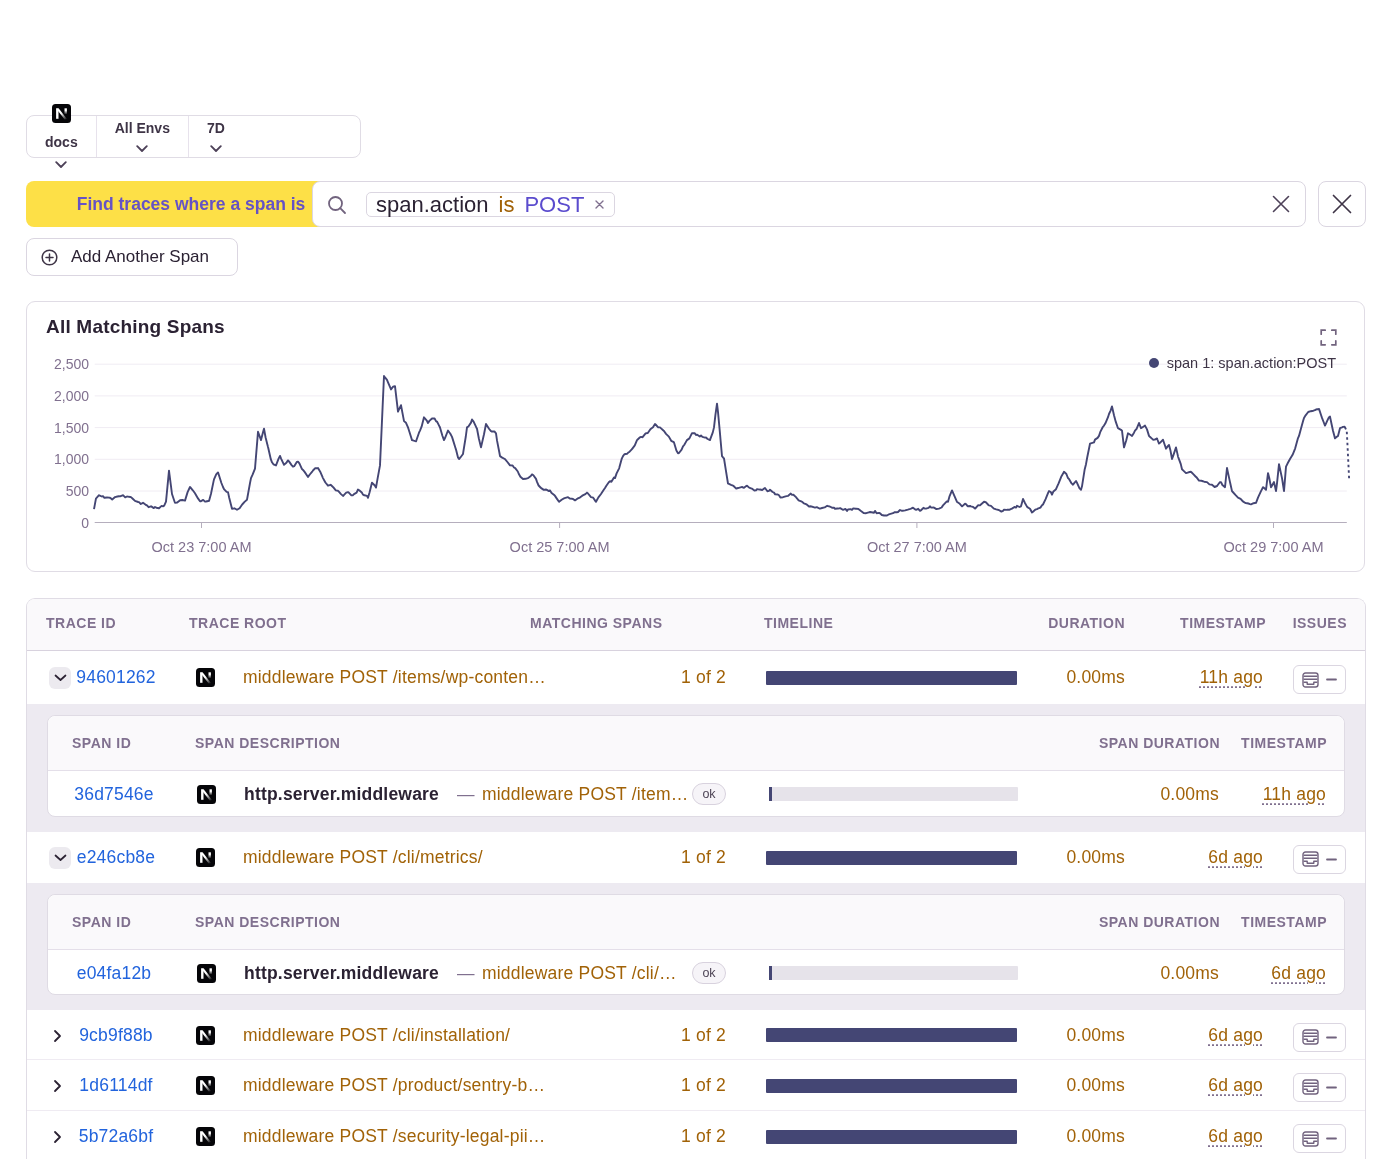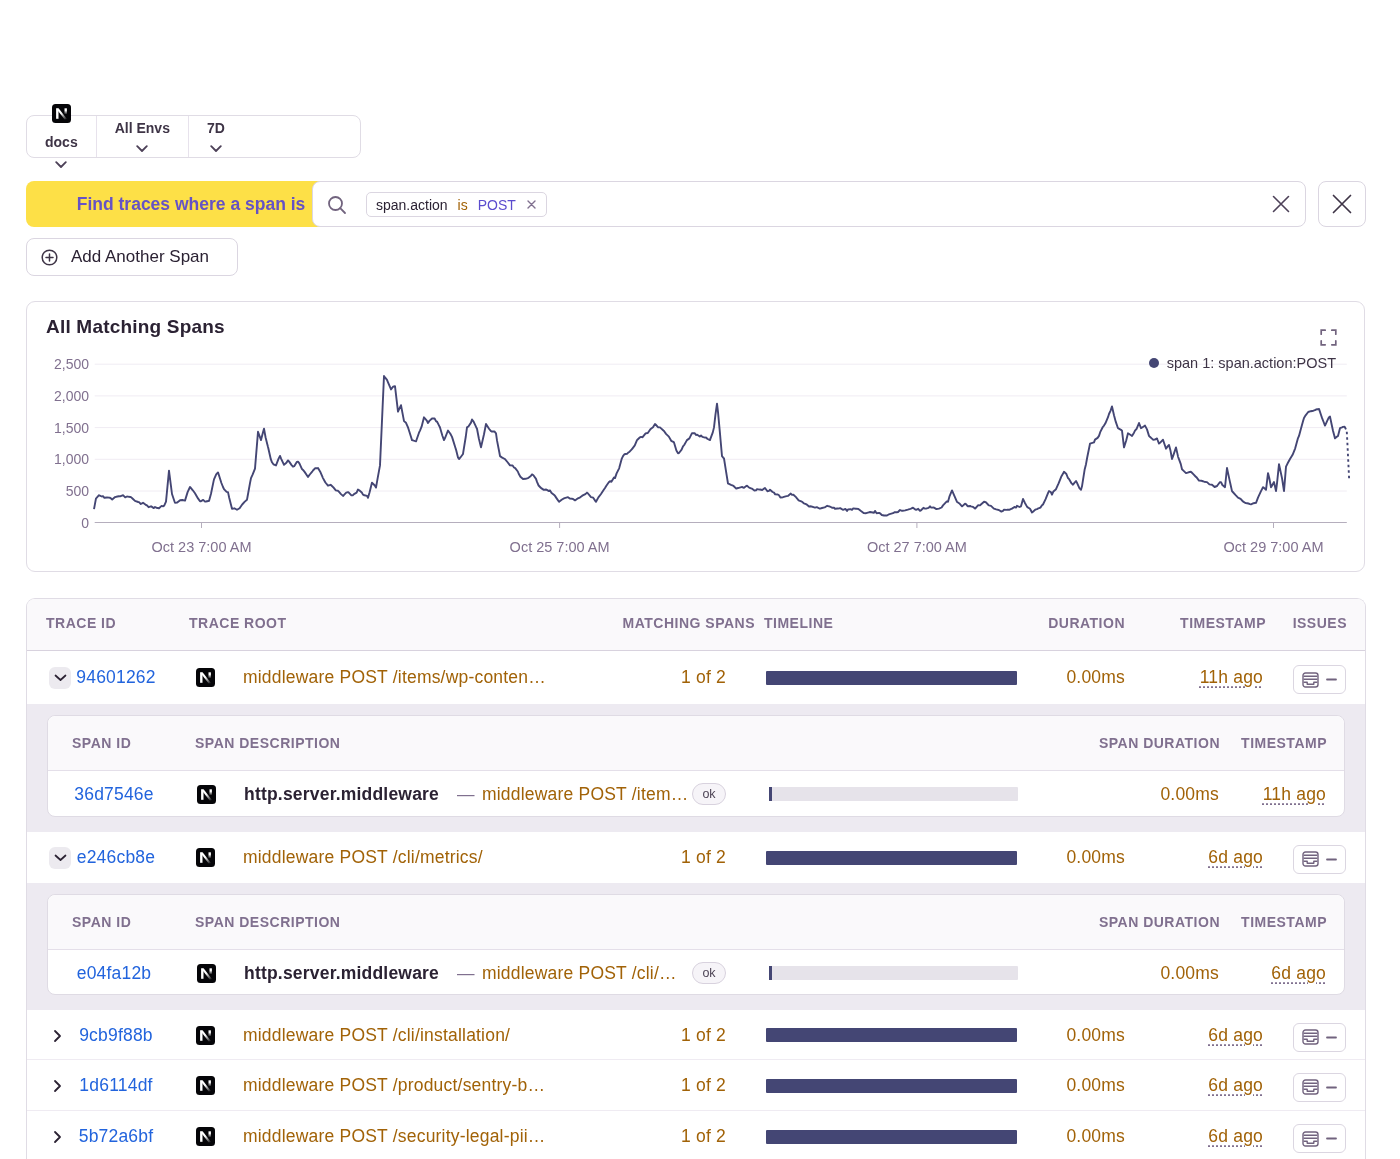--- a/index.html
+++ b/index.html
@@ -19,21 +19,21 @@
 .filterbar { position:absolute; left:26px; top:115px; width:335px; height:43px; background:#fff;
   border:1px solid #e0dce5; border-radius:8px; display:flex; align-items:center; }
 .fseg { display:flex; align-items:center; gap:9px; padding:0 18px; font-size:14px; font-weight:bold; color:#3e3446; white-space:nowrap; flex-shrink:0;flex-direction:column;}
 .fdiv { width:1px; height:41px; background:#e7e2ec; flex-shrink:0; }
 .chev { width:12px; height:8px; }
 .findlabel { position:absolute; left:26px; top:181px; width:330px; height:46px; background:#fde047;
   border-radius:8px; color:#6552c5; font-size:17.5px; font-weight:bold; text-align:center; line-height:46px; }
 .searchbox { position:absolute; left:312px; top:181px; width:994px; height:46px; background:#fff;
   border:1px solid #dbd6e1; border-radius:8px; }
 .token { position:absolute; left:53px; top:10px; height:25px; border:1px solid #dbd6e1; border-radius:5px;
-  display:flex; align-items:center; padding:0 9px; gap:10px; font-size:14px; background:#fff;}
+  display:flex; align-items:center; padding:0 9px; gap:10px; font-size:22px; background:#fff;}
 .xbtn { position:absolute; left:1318px; top:181px; width:48px; height:46px; background:#fff;
   border:1px solid #dbd6e1; border-radius:8px; display:flex; align-items:center; justify-content:center;}
 .addspan { position:absolute; left:26px; top:238px; width:212px; height:38px; background:#fff;
   border:1px solid #dbd6e1; border-radius:8px; display:flex; align-items:center; gap:13px;
   padding-left:14px; font-size:17px; font-weight:normal; color:#2b2233; }
 .panel { position:absolute; left:26px; top:301px; width:1339px; height:271px; background:#fff;
   border:1px solid #e0dce5; border-radius:9px; }
 .ptitle { position:absolute; left:19px; top:14px; font-size:19px; font-weight:bold; color:#2b2233; letter-spacing:0.2px;}
 .legend { position:absolute; right:28px; top:53px; z-index:2; font-size:14.5px; color:#3e3446; display:flex; align-items:center; gap:8px;}
 .ldot { width:10px; height:10px; border-radius:50%; background:#444674; }
@@ -176,21 +176,21 @@
 <text x="1246.5" y="250" text-anchor="middle" font-size="14.5" fill="#80708f">Oct 29 7:00 AM</text>
 <path d="M67.0,207.2 L69.0,196.4 L69.6,195.8 L72.0,193.2 L72.2,193.3 L74.8,194.5 L76.0,194.2 L77.4,195.8 L80.0,195.5 L82.6,195.6 L84.0,196.4 L85.2,197.4 L87.8,195.2 L88.0,195.1 L90.4,194.5 L92.0,194.2 L93.0,194.4 L95.6,193.3 L96.0,193.2 L98.2,195.4 L100.0,194.5 L100.8,194.6 L103.4,195.0 L104.0,195.1 L106.0,197.0 L108.0,198.9 L108.6,199.1 L111.2,200.0 L112.0,200.2 L113.8,202.0 L116.0,200.8 L116.4,201.1 L119.0,203.0 L120.0,203.4 L121.6,205.2 L124.0,204.3 L124.2,204.4 L126.8,206.1 L128.0,205.0 L129.4,205.7 L132.0,206.2 L134.6,203.9 L136.0,204.3 L137.2,203.7 L139.0,199.6 L139.8,191.3 L142.0,168.7 L142.4,171.8 L145.0,192.0 L147.6,199.7 L148.0,200.8 L150.2,200.6 L152.8,198.4 L153.0,198.3 L155.4,198.0 L158.0,198.6 L160.6,190.1 L163.0,185.0 L163.2,185.2 L165.8,188.3 L168.0,191.3 L168.4,192.0 L171.0,196.4 L173.0,199.3 L173.6,199.3 L176.2,197.9 L178.0,199.6 L178.8,199.5 L181.4,199.0 L182.0,198.9 L184.0,191.8 L186.6,179.1 L187.0,177.4 L189.2,172.4 L191.0,170.4 L191.8,172.7 L194.4,181.0 L196.0,185.0 L197.0,187.2 L199.6,189.9 L201.0,190.1 L202.2,195.7 L204.8,206.0 L205.0,206.9 L207.4,206.3 L210.0,207.8 L212.6,206.2 L215.0,202.7 L215.2,202.5 L217.8,199.6 L220.0,197.7 L220.4,195.5 L223.0,181.1 L224.0,176.1 L225.6,172.7 L228.0,166.6 L228.2,164.2 L230.8,132.3 L231.0,129.8 L233.4,136.4 L234.0,138.1 L236.0,130.3 L237.0,126.7 L238.6,135.5 L241.0,145.1 L241.2,145.8 L243.8,157.2 L245.0,160.3 L246.4,162.3 L249.0,163.4 L251.6,156.7 L253.0,153.9 L254.2,156.8 L256.8,162.4 L257.0,162.8 L259.4,160.8 L261.0,158.4 L262.0,159.4 L264.6,163.1 L266.0,164.7 L267.2,164.2 L269.8,159.9 L271.0,159.6 L272.4,161.3 L275.0,167.1 L276.0,167.9 L277.6,169.9 L280.2,173.7 L281.0,174.9 L282.8,172.5 L285.4,169.3 L286.0,168.5 L288.0,166.3 L290.6,166.2 L291.0,166.0 L293.2,169.7 L295.8,175.7 L296.0,176.1 L298.4,180.5 L301.0,183.7 L303.6,182.8 L306.0,185.0 L306.2,185.1 L308.8,188.4 L311.0,188.8 L311.4,189.2 L314.0,192.1 L316.0,193.9 L316.6,193.4 L319.2,190.6 L321.0,190.1 L321.8,190.6 L324.4,193.4 L326.0,193.2 L327.0,192.1 L329.6,190.6 L331.0,187.5 L332.2,188.2 L334.8,190.5 L336.0,192.6 L337.4,193.3 L340.0,193.9 L341.0,195.8 L342.6,190.3 L345.0,180.6 L345.2,180.8 L347.8,183.5 L349.0,185.6 L350.4,177.6 L353.0,163.4 L355.6,105.1 L357.0,74.0 L358.2,75.7 L360.0,77.9 L360.8,79.8 L363.4,85.9 L364.0,87.4 L366.0,84.7 L368.0,84.2 L368.6,89.3 L371.0,109.6 L371.2,109.1 L373.8,103.6 L374.0,103.2 L376.4,115.9 L377.0,119.1 L379.0,120.8 L381.0,125.4 L381.6,127.3 L384.2,135.5 L385.0,138.1 L386.8,138.7 L389.0,139.3 L389.4,138.3 L392.0,130.7 L393.0,128.6 L394.6,124.7 L397.0,115.3 L397.2,115.5 L399.8,118.6 L401.0,121.0 L402.4,118.9 L405.0,116.5 L407.6,116.5 L409.0,119.1 L410.2,119.9 L412.8,125.1 L413.0,125.4 L415.4,133.7 L417.0,138.1 L418.0,136.1 L420.6,129.5 L421.0,128.6 L423.2,131.5 L425.0,134.9 L425.8,137.4 L428.4,145.7 L429.0,147.6 L431.0,155.5 L432.0,157.1 L433.6,155.2 L436.0,152.0 L436.2,150.7 L438.8,134.5 L440.0,125.4 L441.4,124.5 L444.0,120.6 L445.0,117.5 L446.6,119.6 L449.2,125.2 L450.0,126.7 L451.8,136.3 L454.0,145.4 L454.4,143.6 L457.0,132.2 L459.0,122.0 L459.6,122.9 L462.2,127.0 L464.0,129.2 L464.8,129.5 L467.4,129.4 L469.0,131.3 L470.0,138.4 L472.6,151.8 L473.0,154.1 L475.2,155.6 L477.8,157.0 L478.0,157.1 L480.4,160.0 L483.0,163.4 L485.6,163.5 L487.0,165.5 L488.2,166.1 L490.8,169.5 L492.0,172.3 L493.4,174.7 L496.0,177.0 L498.6,176.8 L501.0,176.1 L501.2,175.9 L503.8,174.0 L505.0,172.4 L506.4,173.3 L509.0,176.9 L510.0,179.9 L511.6,183.5 L514.0,186.0 L514.2,186.1 L516.8,187.9 L519.0,187.5 L519.4,187.6 L522.0,189.1 L523.0,188.4 L524.6,191.0 L527.2,193.0 L528.0,193.9 L529.8,196.6 L532.0,199.8 L532.4,199.6 L535.0,197.5 L537.0,196.4 L537.6,196.2 L540.2,195.4 L541.0,195.2 L542.8,196.6 L545.4,196.8 L546.0,197.0 L548.0,198.4 L550.6,196.5 L551.0,196.4 L553.2,195.3 L555.0,193.9 L555.8,193.4 L558.4,192.1 L560.0,190.6 L561.0,191.5 L563.6,194.7 L564.0,195.1 L566.2,195.7 L568.8,199.6 L569.0,199.8 L571.4,195.4 L574.0,192.0 L576.6,188.0 L578.0,186.0 L579.2,184.0 L581.8,180.3 L583.0,179.2 L584.4,179.8 L587.0,175.4 L588.0,176.1 L589.6,171.4 L592.0,166.6 L592.2,166.0 L594.8,156.6 L596.0,154.1 L597.4,152.2 L600.0,151.8 L601.0,150.8 L602.6,149.7 L605.0,147.2 L605.2,146.8 L607.8,143.4 L610.0,138.1 L610.4,137.8 L613.0,135.3 L614.0,134.9 L615.6,135.2 L618.2,131.8 L619.0,131.2 L620.8,131.0 L623.4,127.2 L624.0,126.7 L626.0,125.3 L628.0,122.1 L628.6,122.5 L631.2,125.3 L633.0,125.4 L633.8,126.1 L636.4,128.5 L637.0,129.0 L639.0,131.9 L641.6,134.4 L642.0,134.9 L644.2,138.8 L646.8,140.2 L647.0,140.4 L649.4,148.6 L651.0,151.3 L652.0,151.0 L654.6,147.7 L656.0,144.4 L657.2,143.0 L659.8,138.4 L660.0,138.1 L662.4,136.4 L665.0,131.2 L667.6,131.2 L669.0,133.0 L670.2,132.7 L672.8,134.5 L674.0,133.5 L675.4,134.9 L678.0,135.6 L679.0,135.5 L680.6,137.0 L683.0,138.1 L683.2,137.4 L685.8,130.4 L687.0,125.4 L688.4,113.1 L690.0,101.6 L691.0,110.0 L693.0,131.7 L693.6,138.5 L695.0,154.1 L696.2,155.6 L697.0,156.5 L698.8,167.9 L701.0,181.5 L701.4,181.7 L704.0,182.9 L706.0,183.7 L706.6,184.0 L709.2,186.6 L711.0,186.0 L711.8,185.8 L714.4,185.1 L715.0,185.0 L717.0,185.8 L719.6,183.8 L720.0,183.7 L722.2,185.6 L724.0,186.3 L724.8,186.6 L727.4,188.5 L729.0,188.4 L730.0,187.1 L732.6,187.6 L733.0,187.5 L735.2,188.0 L737.8,186.1 L738.0,186.0 L740.4,189.3 L742.0,188.8 L743.0,187.7 L745.6,190.0 L747.0,190.6 L748.2,192.4 L750.8,192.5 L752.0,193.2 L753.4,195.5 L756.0,195.2 L758.6,194.4 L761.0,193.9 L761.2,193.8 L763.8,191.6 L765.0,192.9 L766.4,192.7 L769.0,195.1 L770.0,196.4 L771.6,198.3 L774.2,199.3 L775.0,199.8 L776.8,201.3 L779.0,202.1 L779.4,202.3 L782.0,204.5 L784.0,204.3 L784.6,204.5 L787.2,205.3 L788.0,205.6 L789.8,205.1 L792.4,206.5 L793.0,206.6 L795.0,206.0 L797.6,205.4 L798.0,205.3 L800.2,203.8 L802.0,204.3 L802.8,204.5 L805.4,205.8 L807.0,205.6 L808.0,206.8 L810.6,206.5 L811.0,206.6 L813.2,206.1 L815.8,207.8 L816.0,207.8 L818.4,206.9 L820.0,208.9 L821.0,207.5 L823.6,207.1 L825.0,207.8 L826.2,206.4 L828.8,206.7 L829.0,206.6 L831.4,207.0 L834.0,209.1 L836.6,211.1 L839.0,211.2 L839.2,211.1 L841.8,210.3 L843.0,210.0 L844.4,210.2 L847.0,210.7 L848.0,208.9 L849.6,211.2 L852.2,210.9 L853.0,211.3 L854.8,213.0 L857.0,213.5 L857.4,213.4 L860.0,213.5 L862.0,212.3 L862.6,212.1 L865.2,211.4 L866.0,211.2 L867.8,210.1 L870.4,210.2 L871.0,210.0 L873.0,208.0 L875.0,208.9 L875.6,208.8 L878.2,208.4 L880.0,207.8 L880.8,207.6 L883.4,206.8 L884.0,206.6 L886.0,205.7 L888.6,207.7 L889.0,207.8 L891.2,206.8 L893.0,208.9 L893.8,208.5 L896.4,205.8 L898.0,206.6 L899.0,206.6 L901.6,205.9 L903.0,204.3 L904.2,205.6 L906.8,205.5 L907.0,205.6 L909.4,207.1 L912.0,206.6 L914.6,205.5 L916.0,203.4 L917.2,202.1 L919.8,199.4 L921.0,199.8 L922.4,194.7 L925.0,188.4 L927.6,194.4 L930.0,199.8 L930.2,200.0 L932.8,201.8 L935.0,204.3 L935.4,204.1 L938.0,201.7 L939.0,202.1 L940.6,204.2 L943.2,204.0 L944.0,204.3 L945.8,204.8 L948.0,206.6 L948.4,206.4 L951.0,203.3 L953.0,203.4 L953.6,202.8 L956.2,200.5 L957.0,199.8 L958.8,200.2 L961.4,203.0 L962.0,203.4 L964.0,203.9 L966.6,206.4 L967.0,206.6 L969.2,207.4 L971.0,207.8 L971.8,208.0 L974.4,209.6 L976.0,208.9 L977.0,207.7 L979.6,207.9 L980.0,207.8 L982.2,207.8 L984.8,206.7 L985.0,206.6 L987.4,205.0 L989.0,205.6 L990.0,203.8 L992.6,205.0 L994.0,204.3 L995.2,199.9 L996.0,196.9 L997.8,200.7 L1000.0,204.6 L1000.4,205.1 L1003.0,206.7 L1005.0,210.5 L1005.6,210.1 L1008.2,207.7 L1010.0,207.2 L1010.8,206.6 L1013.4,205.6 L1015.0,203.3 L1016.0,202.5 L1018.6,197.2 L1021.2,190.7 L1022.0,189.1 L1023.8,190.0 L1025.0,192.7 L1026.4,189.4 L1029.0,187.2 L1031.0,182.7 L1031.6,181.4 L1034.2,174.8 L1036.8,170.3 L1037.0,169.8 L1039.4,172.0 L1041.0,176.1 L1042.0,176.9 L1044.6,181.4 L1046.0,182.7 L1047.2,181.1 L1049.0,179.0 L1049.8,180.4 L1052.4,186.2 L1054.0,187.8 L1055.0,184.3 L1057.6,167.8 L1059.0,162.2 L1060.2,155.5 L1062.8,142.7 L1063.0,141.6 L1065.4,140.8 L1067.0,140.4 L1068.0,137.6 L1070.6,135.9 L1072.0,133.9 L1073.2,130.2 L1075.8,125.0 L1077.0,123.6 L1078.4,121.3 L1081.0,115.2 L1082.0,112.0 L1083.6,108.6 L1085.0,104.4 L1086.2,109.7 L1087.0,113.3 L1088.8,119.9 L1091.0,126.2 L1091.4,126.4 L1094.0,127.8 L1095.0,128.7 L1096.6,142.1 L1097.0,145.4 L1099.2,138.5 L1101.0,131.3 L1101.8,131.8 L1104.4,133.5 L1105.0,133.9 L1107.0,130.7 L1108.0,128.7 L1109.6,126.8 L1112.0,121.0 L1112.2,121.5 L1114.0,126.2 L1114.8,125.7 L1117.4,124.0 L1118.0,123.6 L1120.0,127.4 L1122.0,133.9 L1122.6,134.5 L1125.2,136.9 L1126.0,137.7 L1127.8,137.6 L1130.0,136.4 L1130.4,137.5 L1132.0,141.6 L1133.0,140.8 L1135.6,138.1 L1136.0,137.7 L1138.2,144.3 L1139.0,146.7 L1140.8,144.1 L1142.0,142.9 L1143.4,148.2 L1145.0,157.0 L1146.0,154.4 L1148.6,146.6 L1149.0,145.4 L1151.0,154.4 L1151.2,155.1 L1153.8,162.1 L1155.0,167.3 L1156.4,168.6 L1159.0,171.1 L1161.6,170.3 L1164.0,169.8 L1164.2,170.0 L1166.8,172.6 L1169.0,175.0 L1169.4,175.2 L1172.0,178.6 L1174.6,178.7 L1175.0,179.0 L1177.2,179.7 L1179.8,180.1 L1180.0,180.1 L1182.4,182.4 L1185.0,182.7 L1187.6,185.0 L1190.0,184.0 L1190.2,183.8 L1192.8,180.3 L1194.0,180.1 L1195.4,183.0 L1198.0,185.2 L1200.0,166.0 L1200.6,168.9 L1203.0,180.1 L1203.2,181.0 L1205.0,189.1 L1205.8,190.0 L1208.4,192.9 L1211.0,195.6 L1213.6,196.9 L1216.0,199.5 L1216.2,199.6 L1218.0,200.8 L1218.8,201.0 L1221.4,201.5 L1223.0,202.1 L1224.0,202.4 L1226.6,201.2 L1229.0,200.8 L1229.2,200.3 L1231.0,195.6 L1231.8,193.9 L1234.0,189.1 L1234.4,188.3 L1236.0,185.2 L1237.0,185.9 L1239.0,187.8 L1239.6,182.8 L1241.0,171.1 L1242.2,175.8 L1244.0,185.2 L1244.8,183.9 L1247.0,180.1 L1247.4,181.9 L1249.0,189.1 L1250.0,181.4 L1252.0,162.2 L1252.6,165.0 L1255.0,176.1 L1255.2,177.4 L1257.0,189.1 L1257.8,179.4 L1259.0,164.7 L1260.4,161.8 L1263.0,157.0 L1265.6,152.8 L1267.0,149.3 L1268.2,146.3 L1270.8,136.7 L1272.0,133.9 L1273.4,128.8 L1276.0,119.3 L1277.0,115.9 L1278.6,113.3 L1281.2,110.0 L1283.0,109.4 L1283.8,109.2 L1286.4,108.7 L1288.0,108.2 L1289.0,107.5 L1291.6,107.0 L1292.0,106.9 L1294.2,113.5 L1295.0,115.9 L1296.8,120.5 L1298.0,123.6 L1299.4,120.6 L1301.0,117.2 L1302.0,115.2 L1303.0,114.6 L1304.6,122.3 L1306.0,128.7 L1307.2,133.3 L1308.0,136.4 L1309.8,134.8 L1311.0,133.9 L1312.4,128.5 L1313.0,126.2 L1315.0,125.4 L1316.0,124.9 L1317.6,124.8 L1319.0,127.4" fill="none" stroke="#444674" stroke-width="1.9" stroke-linejoin="round"></path>
 <path d="M1319.8,129.8 L1320.4,141.2 L1321.0,153.9 L1321.6,166.0 L1322.2,178.7" fill="none" stroke="#444674" stroke-width="1.9" stroke-dasharray="2.5,3"></path>
 </svg>
   </div>
 
   <div class="tbl">
     <div class="thead"></div>
 <div class="th" style="left:19px;">TRACE ID</div>
 <div class="th" style="left:162px;">TRACE ROOT</div>
-<div class="th" style="left:528px;width:200px;text-align:right;">MATCHING SPANS</div>
+<div class="th" style="left:503px;width:200px;text-align:left;">MATCHING SPANS</div>
 <div class="th" style="left:737px;">TIMELINE</div>
 <div class="th" style="left:898px;width:200px;text-align:right;">DURATION</div>
 <div class="th" style="left:1039px;width:200px;text-align:right;">TIMESTAMP</div>
 <div class="th" style="left:1120px;width:200px;text-align:right;">ISSUES</div>
 <div class="row " style="top:53px;height:51.5px;">
 <div class="chevbox" style="top:15px;">
           <svg width="13" height="8" viewBox="0 0 13 8">
             <path d="M1.5 1.5 L6.5 6 L11.5 1.5" fill="none" stroke="#2b2233" stroke-width="1.7" stroke-linecap="round" stroke-linejoin="round"></path>
           </svg>
         </div>

